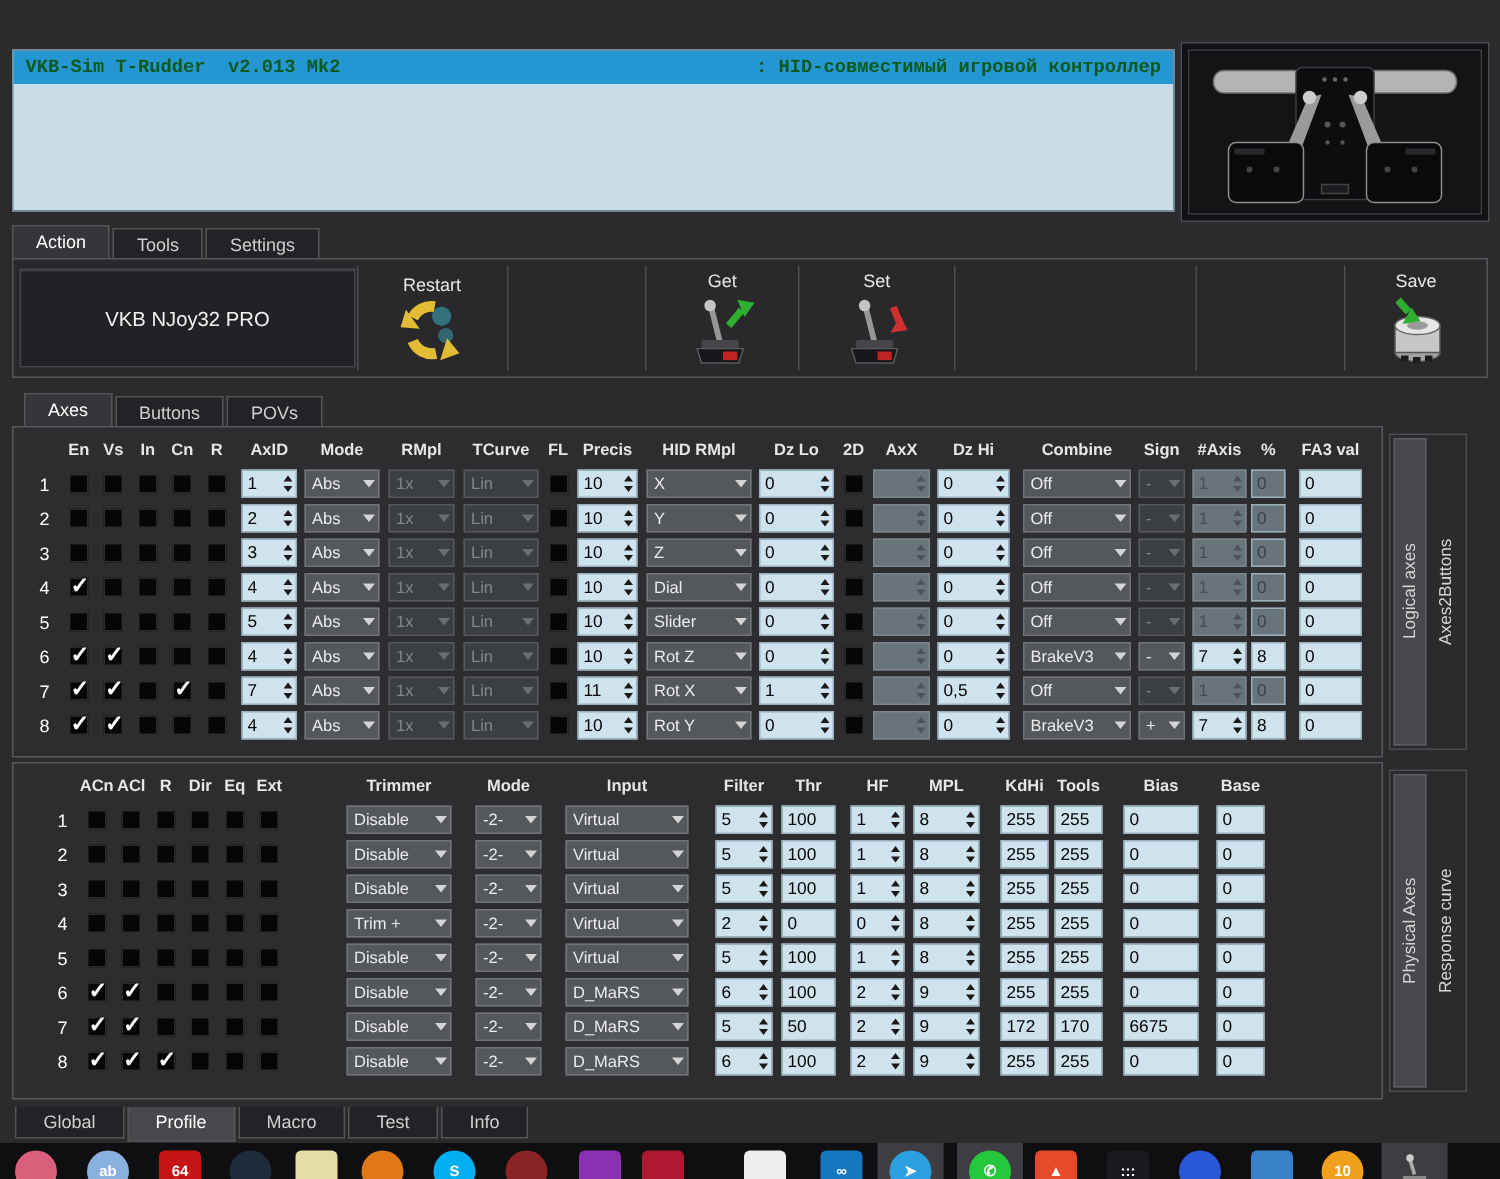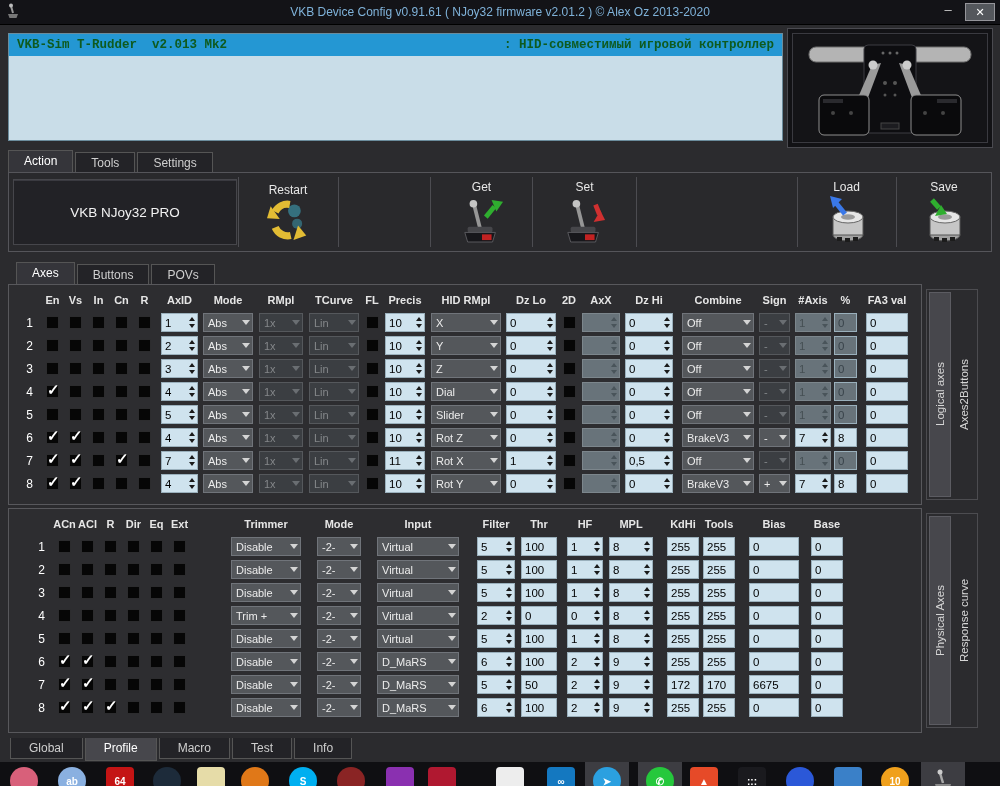--- a/index.html
+++ b/index.html
@@ -82,34 +82,20 @@
   #taskbar{position:absolute;left:0;top:762px;width:1000px;height:24px;background:#0f0f12;overflow:hidden;}
   .trayhl{position:absolute;top:0;width:44px;height:24px;background:#3d3d42;}
   .trayic{position:absolute;top:5px;width:28px;height:28px;display:flex;align-items:center;justify-content:center;
     color:#fff;font-weight:bold;font-size:10px;}
 </style>
 </head>
 <body>
 
 <div id="window">
 
-  <div id="titlebar">
-    <span class="tb-icon">
-      <svg width="14" height="16" viewBox="0 0 14 16">
-          <line x1="7" y1="10" x2="5" y2="3" stroke="#999" stroke-width="2"></line>
-          <circle cx="5" cy="2.5" r="2" fill="#bbb"></circle>
-          <path d="M2 11 h10 l-1.5 4 h-7 z" fill="#777"></path>
-        </svg>
-    </span>
-    <span class="title">VKB Device Config v0.91.61 ( NJoy32 firmware v2.01.2 ) © Alex Oz 2013-2020</span>
-    <span class="win-btns">
-      <span class="win-min">–</span>
-      <span class="win-close">✕</span>
-    </span>
-  </div>
 
   <div id="devlist">
     <div id="devrow">
       <span>VKB-Sim T-Rudder  v2.013 Mk2</span>
       <span>: HID-совместимый игровой контроллер</span>
     </div>
   </div>
 
   <div id="devimg">
     <div class="inner">
@@ -195,36 +181,20 @@
           <circle cx="14" cy="8" r="4" fill="#c4c4c4"></circle>
           <rect x="8" y="32" width="26" height="6" rx="2" fill="#46464a"></rect>
           <path d="M5 38 h32 l-3 10 h-26 z" fill="#17171b" stroke="#5a5a5e"></path>
           <rect x="23" y="40" width="10" height="6" fill="#c22222"></rect>
           <line x1="34" y1="9" x2="38" y2="19" stroke="#d03030" stroke-width="5"></line>
           <polygon points="32,27 44,25 39,15" fill="#d03030"></polygon>
         </svg>
       </span>
     </div>
 
-    <div class="toolbtn" style="left:789px;width:97px;">
-      <span class="lbl" style="margin-top:5px;">Load</span>
-      <span class="ic">
-        <svg width="46" height="48" viewBox="0 0 46 48">
-          <ellipse cx="24" cy="39" rx="15" ry="6" fill="#a2a2a2" stroke="#555"></ellipse>
-          <rect x="9" y="21" width="30" height="18" fill="#c6c6c6" stroke="#555"></rect>
-          <ellipse cx="24" cy="21" rx="15" ry="6" fill="#e6e6e6" stroke="#666"></ellipse>
-          <ellipse cx="24" cy="21" rx="7" ry="2.8" fill="#9a9a9a"></ellipse>
-          <rect x="13" y="41" width="5" height="4" fill="#1c1c1c"></rect>
-          <rect x="21" y="42" width="5" height="4" fill="#1c1c1c"></rect>
-          <rect x="29" y="41" width="5" height="4" fill="#1c1c1c"></rect>
-          <line x1="21" y1="18" x2="12" y2="7" stroke="#3a78e8" stroke-width="5"></line>
-          <polygon points="6,0 18,3 9,12" fill="#3a78e8"></polygon>
-        </svg>
-      </span>
-    </div>
 
     <div class="toolbtn" style="left:888px;width:94px;">
       <span class="lbl" style="margin-top:5px;">Save</span>
       <span class="ic">
         <svg width="46" height="48" viewBox="0 0 46 48">
           <ellipse cx="24" cy="39" rx="15" ry="6" fill="#a2a2a2" stroke="#555"></ellipse>
           <rect x="9" y="21" width="30" height="18" fill="#c6c6c6" stroke="#555"></rect>
           <ellipse cx="24" cy="21" rx="15" ry="6" fill="#e6e6e6" stroke="#666"></ellipse>
           <ellipse cx="24" cy="21" rx="7" ry="2.8" fill="#9a9a9a"></ellipse>
           <rect x="13" y="41" width="5" height="4" fill="#1c1c1c"></rect>

